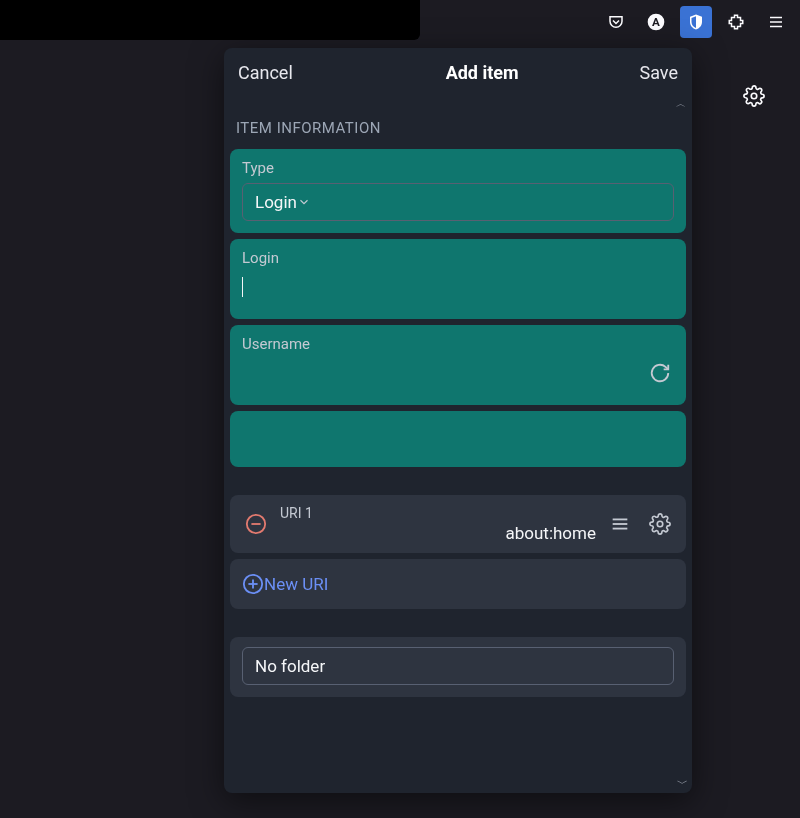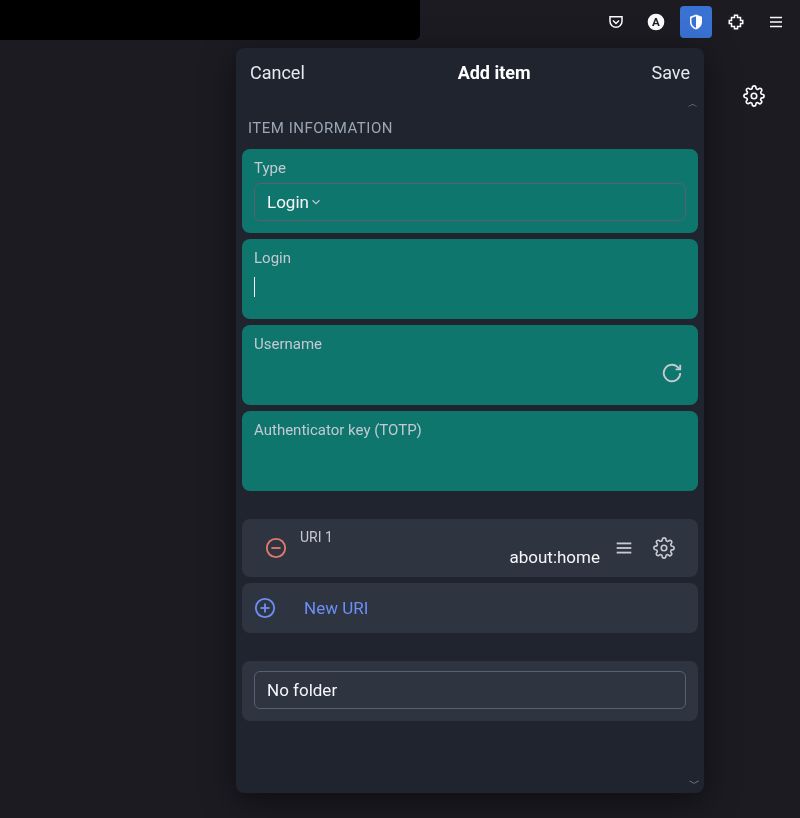--- a/index.html
+++ b/index.html
@@ -30,21 +30,21 @@
   }
   .ticon.active { background: #3a72d4; }
   .settings-float {
     position: absolute; right: 30px; top: 80px;
     width: 32px; height: 32px;
     display: flex; align-items: center; justify-content: center;
     cursor: pointer;
   }
   .popup {
     position: absolute;
-    left: 236px; top: 48px;
+    left: 224px; top: 48px;
     width: 468px; height: 745px;
     background: #1f242e;
     border-radius: 8px;
     box-shadow: 0 8px 32px rgba(0,0,0,.5);
     display: flex; flex-direction: column;
     overflow: hidden;
   }
   .popup-header {
     display: flex; align-items: center; justify-content: space-between;
     padding: 14px 14px;
@@ -97,36 +97,36 @@
     caret-color: #f5f6f8;
   }
   .icon-btn {
     width: 28px; height: 28px;
     display: flex; align-items: center; justify-content: center;
     cursor: pointer; color: #c4c9d2;
   }
   .card-tall { padding: 10px 12px 18px 12px; }
   .uri-card {
     background: #2e3440; border-radius: 8px;
-    padding: 10px 20px;
+    padding: 10px 12px;
     margin-top: 28px;
     display: flex; align-items: center; gap: 10px;
   }
   .uri-remove {
     width: 28px; height: 28px; display:flex;align-items:center;justify-content:center;
     cursor: pointer;
   }
   .uri-main { flex: 1; }
   .uri-label { color: #c4c9d2; font-size: 14px; }
   .uri-value { color: #f5f6f8; font-size: 17px; margin-top: 2px; text-align: right; }
   .uri-icons { display:flex; gap:12px; }
   .newuri-card {
     background: #2e3440; border-radius: 8px;
     padding: 14px 12px; margin-top: 6px;
-    display: flex; align-items: center; gap: 28px;
+    display: flex; align-items: center; gap: 0;
     color: #6b8ff5; font-size: 17px; cursor: pointer;
   }
   .folder-card {
     background: #2e3440; border-radius: 8px;
     padding: 10px 12px 12px 12px; margin-top: 28px;
   }
   .scroll-down-arrow {
     position: absolute; right: 4px; bottom: 2px;
     color: #9aa0ac; font-size: 11px;
   }
@@ -217,21 +217,20 @@
           <svg width="22" height="22" viewBox="0 0 24 24" fill="none" stroke="#c4c9d2" stroke-width="2">
               <path d="M21 12a9 9 0 1 1-3-6.7L21 8"></path>
               <polyline points="21 3 21 8 16 8"></polyline>
             </svg>
         </div>
       </div>
     </div>
 
 
     <div class="field-card card-tall">
-      <div class="field-label">Authenticator key (TOTP)</div>
       <div class="field-row">
         <input class="text-input" value="" style="">
       </div>
     </div>
 
     <div class="uri-card">
       <div class="uri-remove">
         <svg width="22" height="22" viewBox="0 0 24 24" fill="none" stroke="#e27a6f" stroke-width="2">
             <circle cx="12" cy="12" r="10"></circle>
             <line x1="7" y1="12" x2="17" y2="12"></line>

